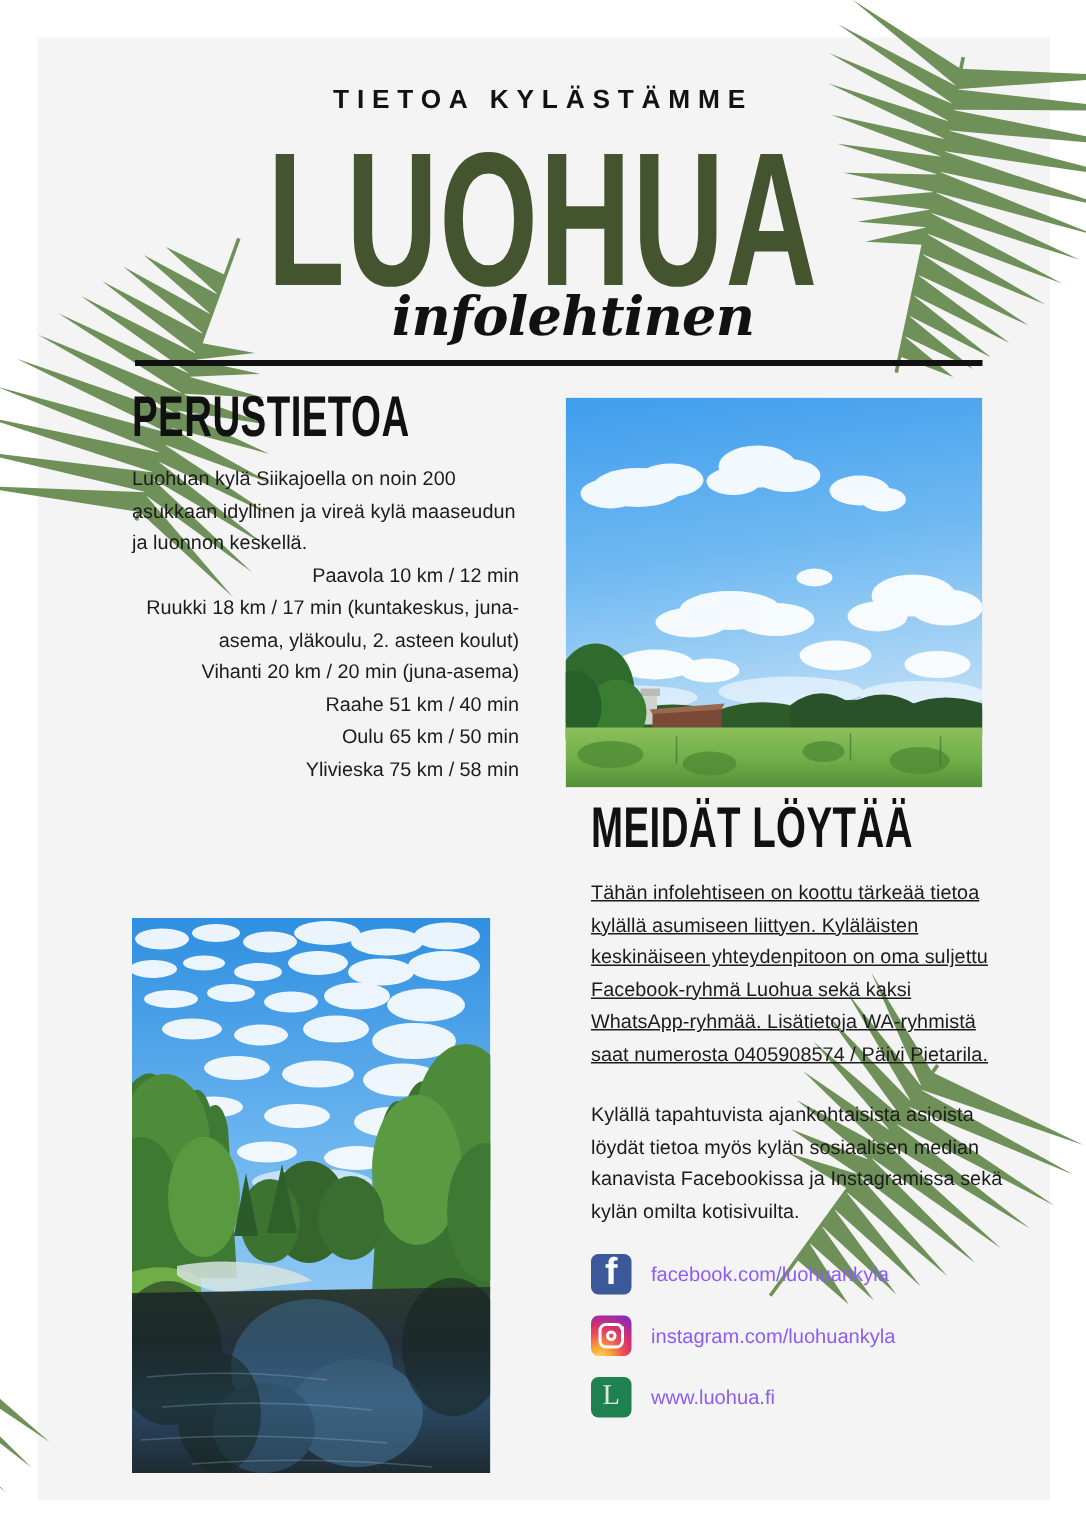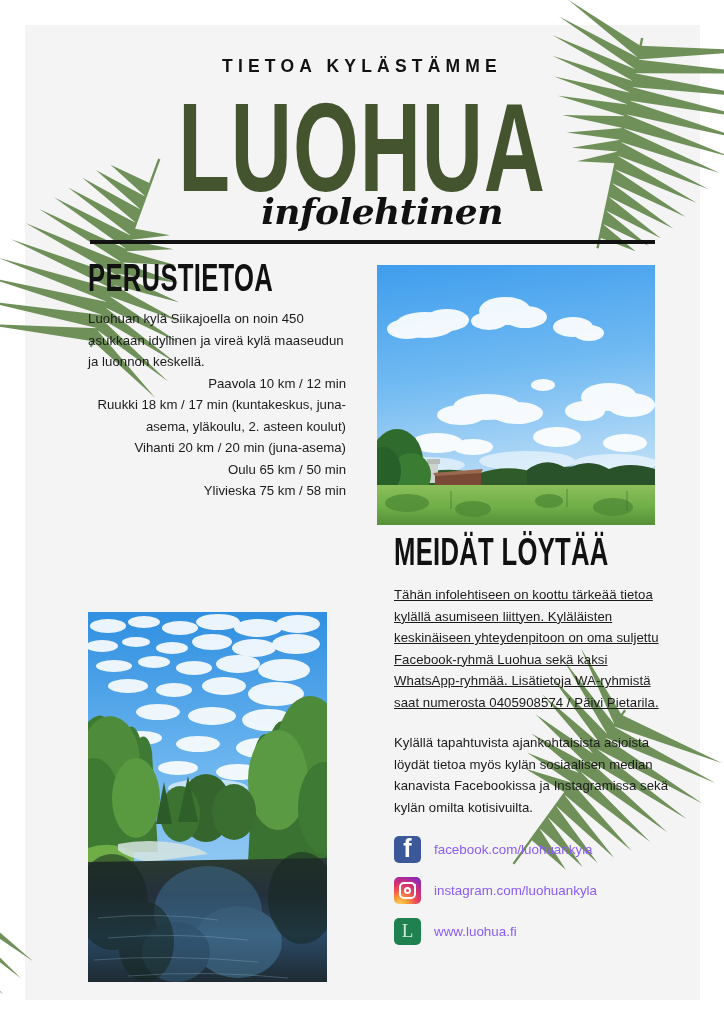--- a/index.html
+++ b/index.html
@@ -433,25 +433,26 @@
         <path d="M10,306 Q70,300 130,308"></path>
         <path d="M20,326 Q90,320 160,328"></path>
         <path d="M6,348 Q80,342 170,350"></path>
         <path d="M40,364 Q120,358 200,366"></path>
       </g>
     </svg>
   </div>
 
   <div class="col-left">
     <div class="section-head">PERUSTIETOA</div>
-    <p class="body-txt">Luohuan kylä Siikajoella on noin 450 asukkaan idyllinen ja vireä kylä maaseudun ja luonnon keskellä.</p>
+    <p class="body-txt">Luohuan kylä Siikajoella on noin 200 asukkaan idyllinen ja vireä kylä maaseudun ja luonnon keskellä.</p>
     <ul class="dist-list">
       <li>Paavola 10 km / 12 min</li>
       <li>Ruukki 18 km / 17 min (kuntakeskus, juna-asema, yläkoulu, 2. asteen koulut)</li>
       <li>Vihanti 20 km / 20 min (juna-asema)</li>
+      <li>Raahe 51 km / 40 min</li>
       <li>Oulu 65 km / 50 min</li>
       <li>Ylivieska 75 km / 58 min</li>
     </ul>
   </div>
 
   <div class="col-right" style="top:537px;">
     <div class="section-head find-head">MEIDÄT LÖYTÄÄ</div>
     <p class="body-txt" style="margin-top:16px;text-decoration:underline;">Tähän infolehtiseen on koottu tärkeää tietoa kylällä asumiseen liittyen. Kyläläisten keskinäiseen yhteydenpitoon on oma suljettu Facebook-ryhmä Luohua sekä kaksi WhatsApp-ryhmää. Lisätietoja WA-ryhmistä saat numerosta 0405908574 / Päivi Pietarila.</p>
     <p class="body-txt p2">Kylällä tapahtuvista ajankohtaisista asioista löydät tietoa myös kylän sosiaalisen median kanavista Facebookissa ja Instagramissa sekä kylän omilta kotisivuilta.</p>
 

